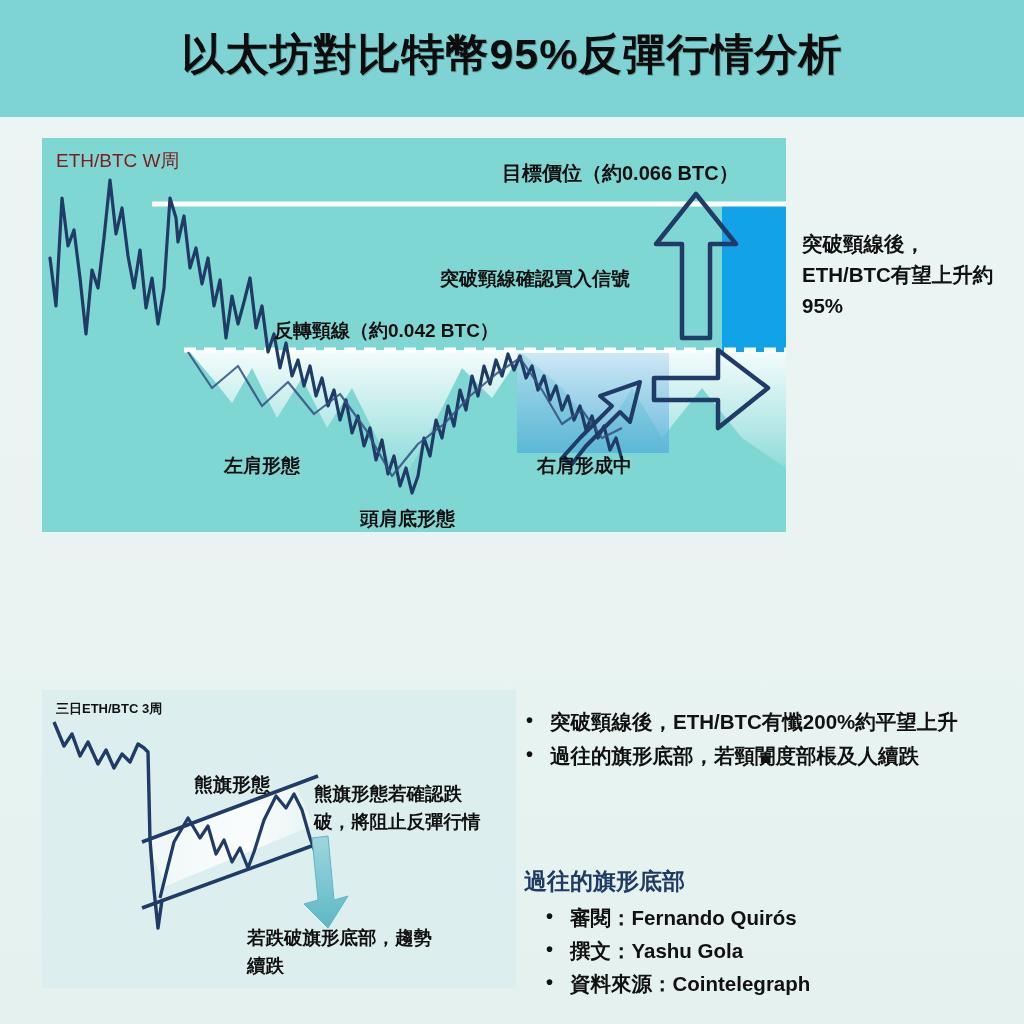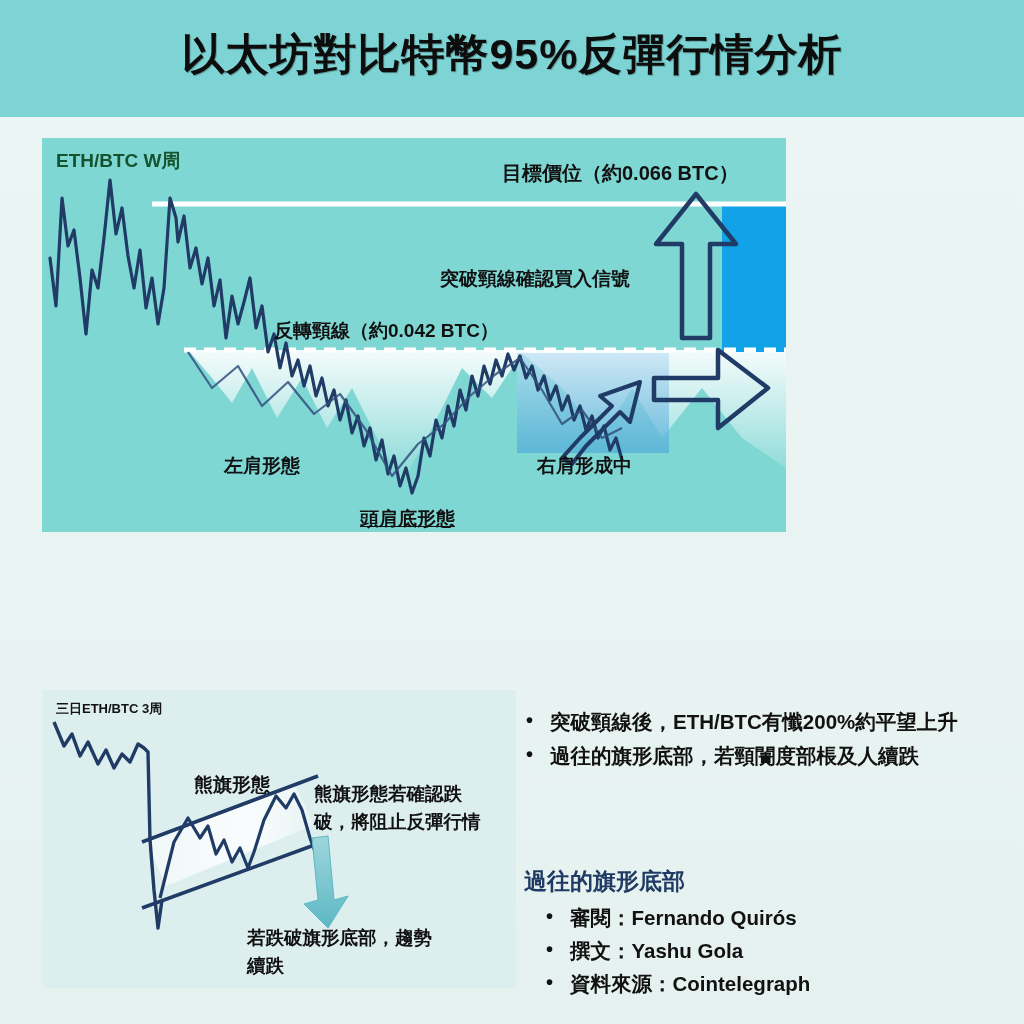--- a/index.html
+++ b/index.html
@@ -22,28 +22,28 @@
     text-shadow:1px 1px 0 rgba(0,0,0,.25);
   }
 
   
   .chart-panel{
     position:absolute;left:42px;top:138px;width:744px;height:394px;
     background:#7fd7d4;overflow:hidden;
   }
   .chart-panel .svgwrap{position:absolute;inset:0;}
   .chart-tag{
-    position:absolute;left:14px;top:10px;font-size:19px;font-weight:bold;color:#14532d;
+    position:absolute;left:14px;top:10px;font-size:19px;font-weight:normal;color:#7f1d1d;
   }
   .lbl{position:absolute;font-weight:bold;color:#111;white-space:nowrap;}
   .lbl-target{left:460px;top:22px;font-size:20px;}
   .lbl-neck{left:232px;top:180px;font-size:19px;}
   .lbl-break{left:398px;top:128px;font-size:19px;}
   .lbl-ls{left:182px;top:315px;font-size:19px;}
-  .lbl-hs{left:318px;top:368px;font-size:19px;text-decoration:underline;}
+  .lbl-hs{left:318px;top:368px;font-size:19px;}
   .lbl-rs{left:495px;top:315px;font-size:19px;}
 
   
   .side-note{
     position:absolute;left:802px;top:228px;width:210px;
     font-size:20.5px;font-weight:bold;color:#111;line-height:31px;
   }
 
   
   .text-section{position:absolute;left:44px;top:546px;width:940px;}
@@ -150,20 +150,21 @@
 
     <div class="chart-tag">ETH/BTC W周</div>
     <div class="lbl lbl-target">目標價位（約0.066 BTC）</div>
     <div class="lbl lbl-neck">反轉頸線（約0.042 BTC）</div>
     <div class="lbl lbl-break">突破頸線確認買入信號</div>
     <div class="lbl lbl-ls">左肩形態</div>
     <div class="lbl lbl-hs">頭肩底形態</div>
     <div class="lbl lbl-rs">右肩形成中</div>
   </div>
 
+  <div class="side-note">突破頸線後，ETH/BTC有望上升約95%</div>
 
 
   <div class="flag-panel">
     <svg width="474" height="298" viewBox="0 0 474 298" preserveAspectRatio="none">
       <defs>
         <linearGradient id="flagFill" x1="0" y1="0" x2="1" y2="0">
           <stop offset="0%" stop-color="#ffffff" stop-opacity="0.55"></stop>
           <stop offset="60%" stop-color="#ffffff" stop-opacity="0.85"></stop>
           <stop offset="100%" stop-color="#ffffff" stop-opacity="0.35"></stop>
         </linearGradient>

